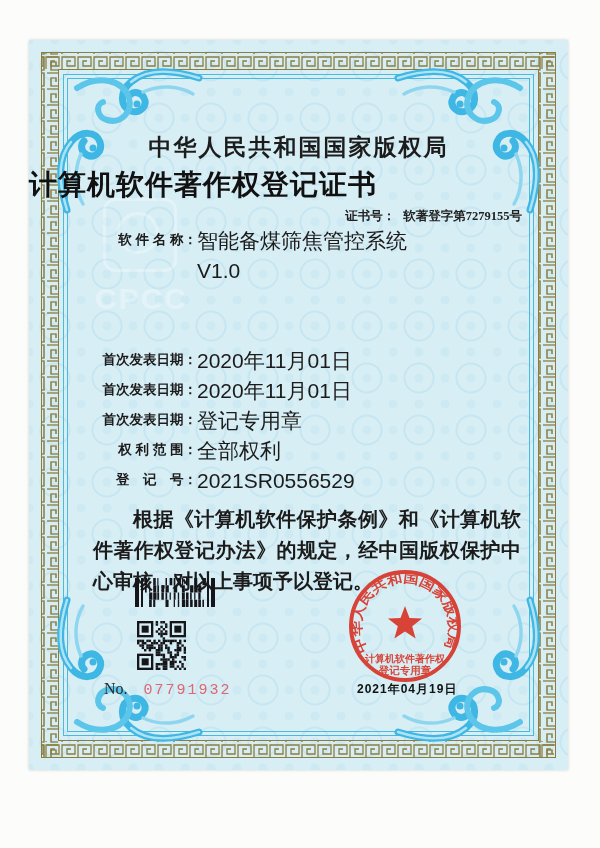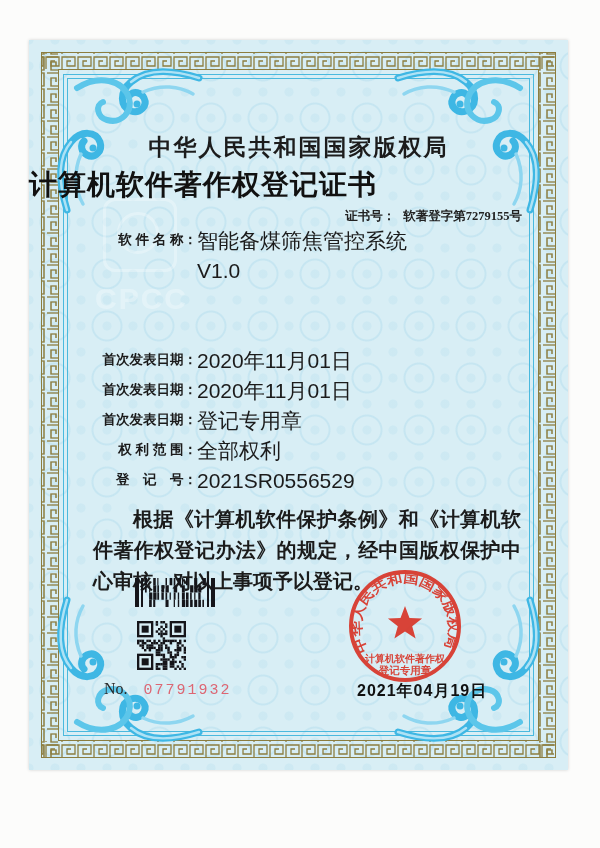--- a/index.html
+++ b/index.html
@@ -46,21 +46,21 @@
     text-indent:2em;text-align:justify;}
 
   .barcode{position:absolute;left:106px;top:538px;width:80px;height:29px;}
   .qrcode{position:absolute;left:108px;top:581px;width:49px;height:49px;}
 
   .serial{position:absolute;left:75px;top:640px;font-size:16px;color:#2a2a2a;
     font-family:"Liberation Serif",serif;}
   .serial .num{font-family:Liberation Mono, monospace;color:#dd6673;font-size:15px;
     letter-spacing:2px;margin-left:16px;}
 
-  .issue-date{position:absolute;left:328px;top:641px;font-size:16px;font-weight:700;
+  .issue-date{position:absolute;left:328px;top:641px;font-size:12px;font-weight:700;
     letter-spacing:1px;color:#111;}
 
   .seal{position:absolute;left:316px;top:526px;width:120px;height:120px;opacity:0.93;pointer-events:none;}
 </style>
 </head>
 <body>
 
 <div class="stage">
   <div class="paper">
 

